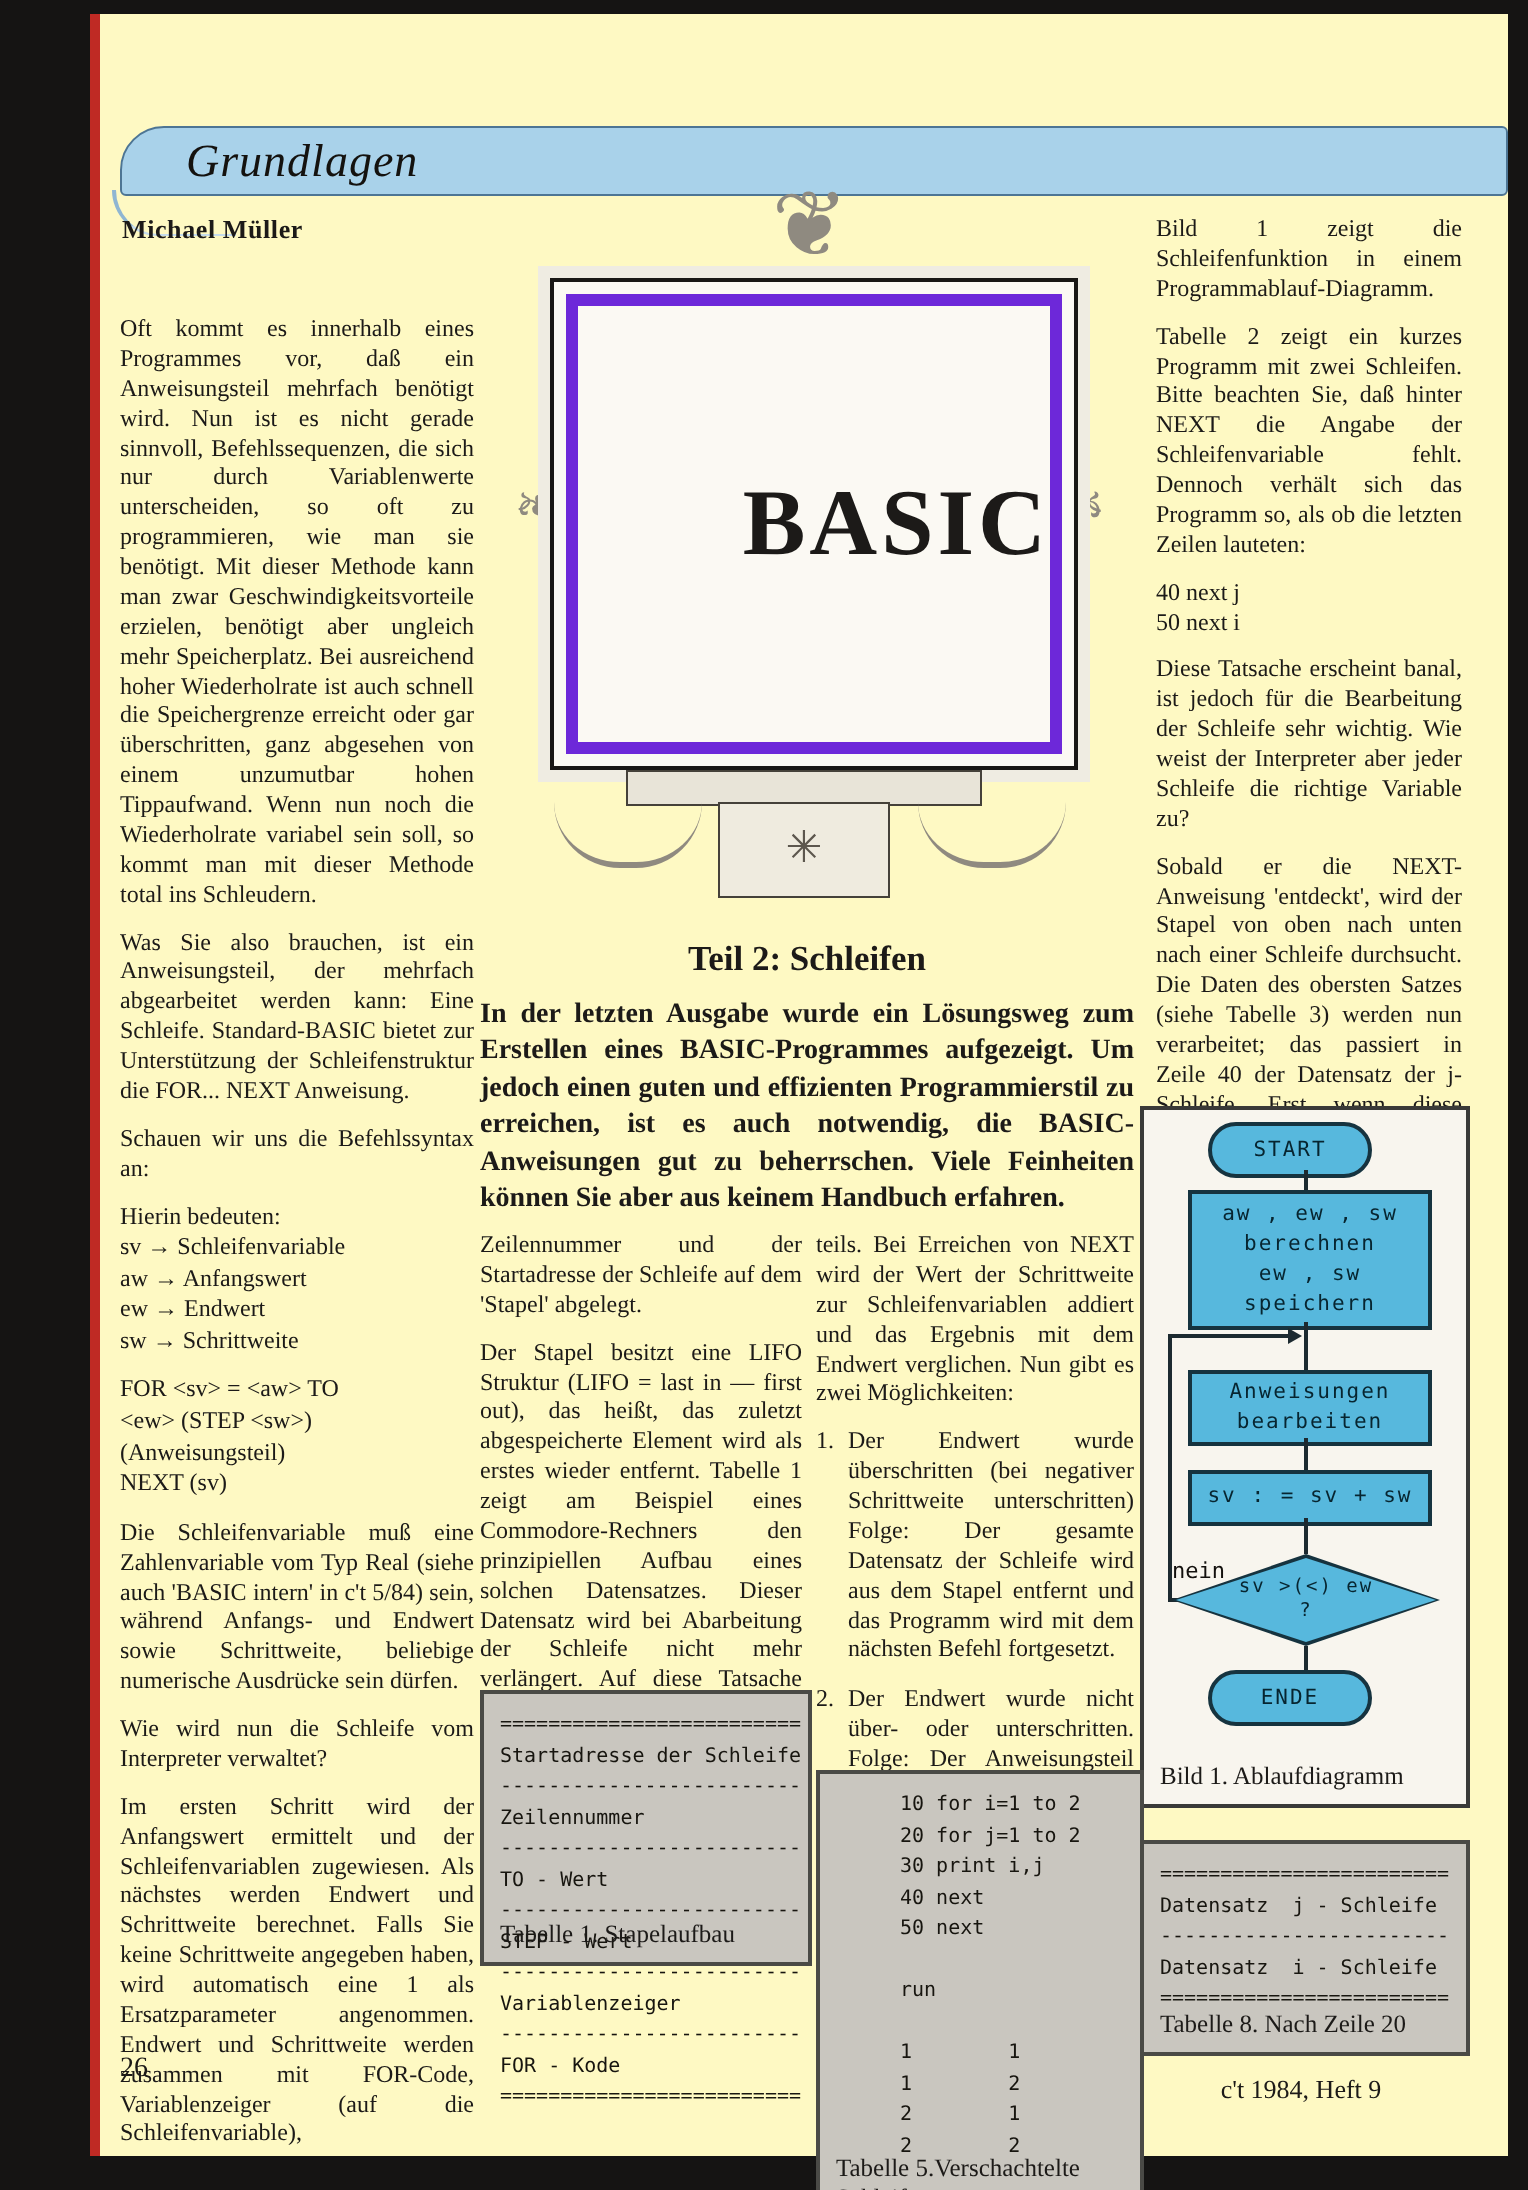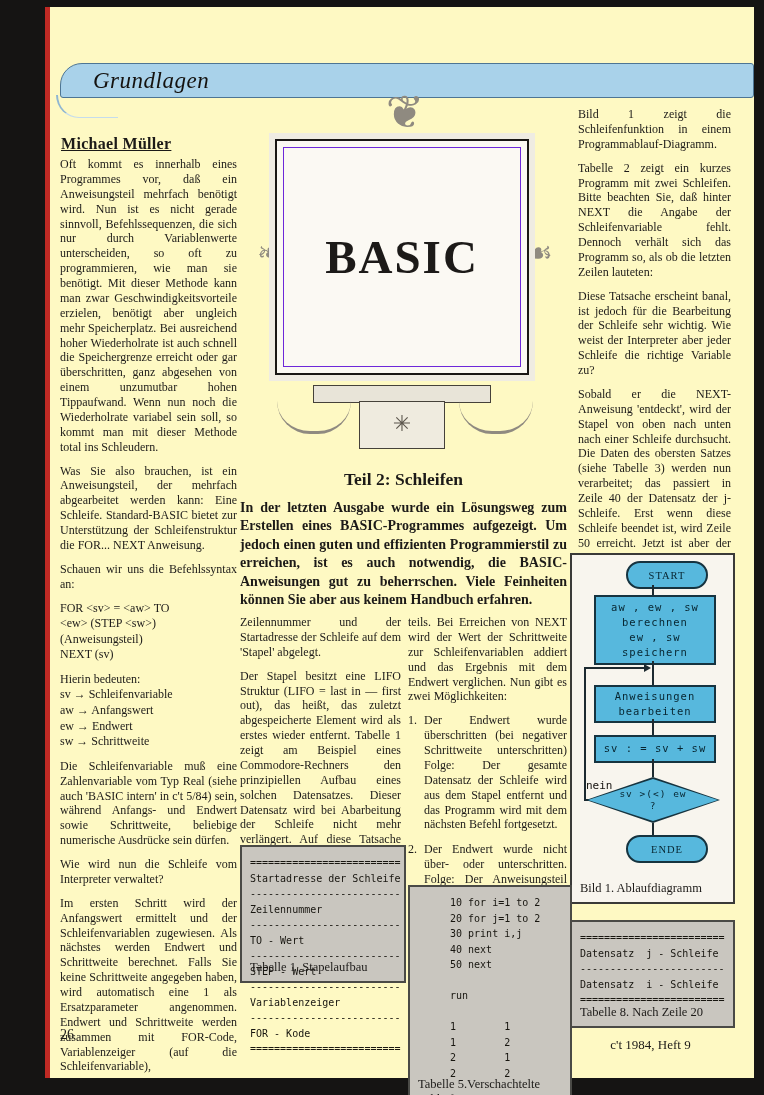--- a/index.html
+++ b/index.html
@@ -9,40 +9,40 @@
   .page{position:absolute;left:50px;top:7px;width:704px;height:1071px;background:#fef9c3;}
 
   
   .banner{position:absolute;left:10px;top:56px;width:692px;height:33px;background:#a9d2ea;
           border:1px solid #4d7austin;border:1px solid #4d7594;border-radius:22px 3px 3px 3px;
           display:flex;align-items:center;}
   .banner-label{font-style:italic;font-size:23px;padding-left:32px;color:#14120f;letter-spacing:.5px;}
   .banner-swoosh{position:absolute;left:6px;top:88px;width:60px;height:22px;
           border-left:2px solid #8fb6d2;border-bottom:1px solid #c5dcec;border-radius:0 0 0 40px;}
 
-  .author{position:absolute;left:11px;top:128px;font-size:16px;font-weight:bold;letter-spacing:.3px;text-decoration:underline;}
+  .author{position:absolute;left:11px;top:100px;font-size:13px;font-weight:bold;letter-spacing:.3px;}
 
   
   .col{position:absolute;font-size:12px;line-height:1.24;text-align:justify;}
   .col p{margin:0 0 9px 0;}
   .pre{white-space:pre;font-size:12px;line-height:1.3;margin:0 0 9px 0;text-align:left;}
   #col1{left:10px;top:150px;width:177px;}
   #col2{left:190px;top:608px;width:161px;}
   #col3{left:358px;top:608px;width:159px;}
   #col4{left:528px;top:100px;width:153px;}
   .num-item{display:flex;margin:0 0 10px 0;}
   .num-item .n{width:16px;flex:none;}
   .code-inline{white-space:pre;font-size:12px;margin:2px 0 9px 0;text-align:left;}
 
   
   .logo{position:absolute;left:205px;top:78px;width:300px;height:386px;}
   .logo .orn-top{position:absolute;left:0;right:0;top:0;text-align:center;font-size:46px;color:#8f8a80;}
   .logo .frame{position:absolute;left:28px;top:62px;width:236px;height:218px;background:#fbf9f3;
-               border:1px solid #6d28d9;box-shadow:0 0 0 6px #fbf9f3,0 0 0 8px #191714,0 0 0 14px #efece2;
-               display:flex;flex-direction:column;align-items:center;justify-content:center;}
+               border:6px solid #6d28d9;box-shadow:0 0 0 6px #fbf9f3,0 0 0 8px #191714,0 0 0 14px #efece2;
+               display:flex;flex-direction:column;align-items:flex-end;justify-content:center;}
   .logo .t1{font-size:47px;font-weight:bold;letter-spacing:2px;line-height:1;}
   .logo .t2{font-size:40px;font-weight:bold;line-height:1.05;}
   .logo .orn-left,.logo .orn-right{position:absolute;top:150px;font-size:30px;color:#8f8a80;}
   .logo .orn-left{left:2px;} .logo .orn-right{right:2px;}
   .logo .pedestal{position:absolute;left:58px;top:300px;width:176px;height:16px;background:#e8e4d8;
                   border:1px solid #45413a;}
   .logo .plinth{position:absolute;left:104px;top:316px;width:84px;height:46px;background:#efebdf;
                 border:1px solid #45413a;text-align:center;line-height:44px;font-size:22px;color:#5d574e;}
   .logo .swag-l,.logo .swag-r{position:absolute;top:316px;width:74px;height:30px;
                 border-bottom:3px solid #8f8a80;border-radius:0 0 46px 46px;}
@@ -53,21 +53,21 @@
   .intro{position:absolute;left:190px;top:492px;width:327px;font-size:14px;font-weight:bold;
          line-height:1.32;text-align:justify;}
 
   
   .flowchart{position:absolute;left:520px;top:546px;width:161px;height:347px;
              border:2px solid #3a3a38;background:#f8f5ee;}
   .fc-line{position:absolute;background:#1d2a30;}
   .fc-node{position:absolute;background:#57b8dd;border:2px solid #16333f;color:#072530;
            font-family:"DejaVu Sans Mono",monospace;font-size:10.5px;letter-spacing:1px;
            display:flex;align-items:center;justify-content:center;text-align:center;white-space:pre;}
-  .fc-pill{border-radius:14px;width:78px;height:24px;left:54px;font-family:Liberation Serif, serif;}
+  .fc-pill{border-radius:14px;width:78px;height:24px;left:32px;}
   .fc-box{width:118px;left:22px;line-height:1.45;}
   .fc-diam-o{position:absolute;left:14px;top:222px;width:134px;height:46px;background:#16333f;
              clip-path:polygon(50% 0,100% 50%,50% 100%,0 50%);}
   .fc-diam-i{position:absolute;left:2px;top:2px;width:130px;height:42px;background:#57b8dd;
              clip-path:polygon(50% 0,100% 50%,50% 100%,0 50%);display:flex;align-items:center;
              justify-content:center;color:#072530;font-family:"DejaVu Sans Mono",monospace;
              font-size:9.5px;letter-spacing:1px;text-align:center;white-space:pre;line-height:1.3;}
   .fc-nein{position:absolute;left:14px;top:224px;font-family:"DejaVu Sans Mono",monospace;
            font-size:11px;color:#14110e;}
   .fc-arrow{position:absolute;width:0;height:0;border-top:4px solid transparent;
@@ -98,29 +98,29 @@
       <span class="banner-label">Grundlagen</span>
     </div>
     <div class="banner-swoosh"></div>
 
     <div class="author">Michael Müller</div>
 
     <div class="col" id="col1">
       <p>Oft kommt es innerhalb eines Programmes vor, daß ein Anweisungsteil mehrfach benötigt wird. Nun ist es nicht gerade sinnvoll, Befehlssequenzen, die sich nur durch Variablenwerte unterscheiden, so oft zu programmieren, wie man sie benötigt. Mit dieser Methode kann man zwar Geschwindigkeitsvorteile erzielen, benötigt aber ungleich mehr Speicherplatz. Bei ausreichend hoher Wiederholrate ist auch schnell die Speichergrenze erreicht oder gar überschritten, ganz abgesehen von einem unzumutbar hohen Tippaufwand. Wenn nun noch die Wiederholrate variabel sein soll, so kommt man mit dieser Methode total ins Schleudern.</p>
       <p>Was Sie also brauchen, ist ein Anweisungsteil, der mehrfach abgearbeitet werden kann: Eine Schleife. Standard-BASIC bietet zur Unterstützung der Schleifenstruktur die FOR... NEXT Anweisung.</p>
       <p>Schauen wir uns die Befehlssyntax an:</p>
-      <p class="pre">FOR &lt;sv&gt; = &lt;aw&gt; TO
-&lt;ew&gt; (STEP &lt;sw&gt;)
-(Anweisungsteil)
-NEXT (sv)</p>
       <p class="pre">Hierin bedeuten:
 sv → Schleifenvariable
 aw → Anfangswert
 ew → Endwert
 sw → Schrittweite</p>
+      <p class="pre">FOR &lt;sv&gt; = &lt;aw&gt; TO
+&lt;ew&gt; (STEP &lt;sw&gt;)
+(Anweisungsteil)
+NEXT (sv)</p>
       <p>Die Schleifenvariable muß eine Zahlenvariable vom Typ Real (siehe auch 'BASIC intern' in c't 5/84) sein, während Anfangs- und Endwert sowie Schrittweite, beliebige numerische Ausdrücke sein dürfen.</p>
       <p>Wie wird nun die Schleife vom Interpreter verwaltet?</p>
       <p>Im ersten Schritt wird der Anfangswert ermittelt und der Schleifenvariablen zugewiesen. Als nächstes werden Endwert und Schrittweite berechnet. Falls Sie keine Schrittweite angegeben haben, wird automatisch eine 1 als Ersatzparameter angenommen. Endwert und Schrittweite werden zusammen mit FOR-Code, Variablenzeiger (auf die Schleifenvariable),</p>
     </div>
 
     <div class="logo">
       <div class="orn-top">❦</div>
       <div class="orn-left">❧</div>
       <div class="orn-right">☙</div>
       <div class="frame">
@@ -149,20 +149,22 @@
       </div>
       <div class="num-item">
         <span class="n">2.</span>
         <span>Der Endwert wurde nicht über- oder unterschritten. Folge: Der Anweisungsteil wird nochmals abgearbeitet.</span>
       </div>
     </div>
 
     <div class="col" id="col4">
       <p>Bild 1 zeigt die Schleifenfunktion in einem Programmablauf-Diagramm.</p>
       <p>Tabelle 2 zeigt ein kurzes Programm mit zwei Schleifen. Bitte beachten Sie, daß hinter NEXT die Angabe der Schleifenvariable fehlt. Dennoch verhält sich das Programm so, als ob die letzten Zeilen lauteten:</p>
+      <p class="code-inline">40 next j
+50 next i</p>
       <p>Diese Tatsache erscheint banal, ist jedoch für die Bearbeitung der Schleife sehr wichtig. Wie weist der Interpreter aber jeder Schleife die richtige Variable zu?</p>
       <p>Sobald er die NEXT-Anweisung 'entdeckt', wird der Stapel von oben nach unten nach einer Schleife durchsucht. Die Daten des obersten Satzes (siehe Tabelle 3) werden nun verarbeitet; das passiert in Zeile 40 der Datensatz der j-Schleife. Erst wenn diese Schleife beendet ist, wird Zeile 50 erreicht. Jetzt ist aber der letzte Daten-</p>
     </div>
 
     <div class="flowchart">
       <div class="fc-node fc-pill" style="top:6px;">START</div>
       <div class="fc-line" style="left:80px;top:30px;width:2px;height:10px;"></div>
       <div class="fc-node fc-box" style="top:40px;height:66px;">aw , ew , sw
 berechnen
 ew , sw

